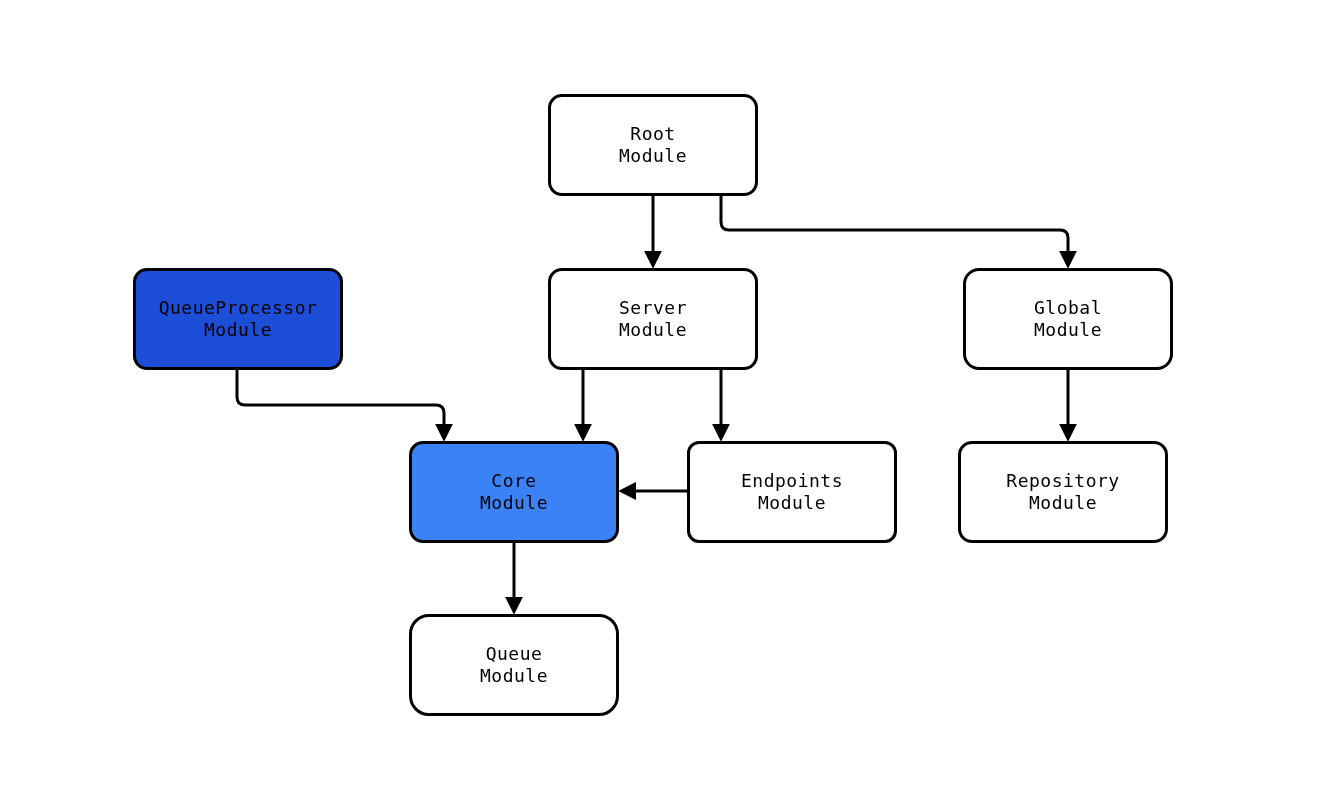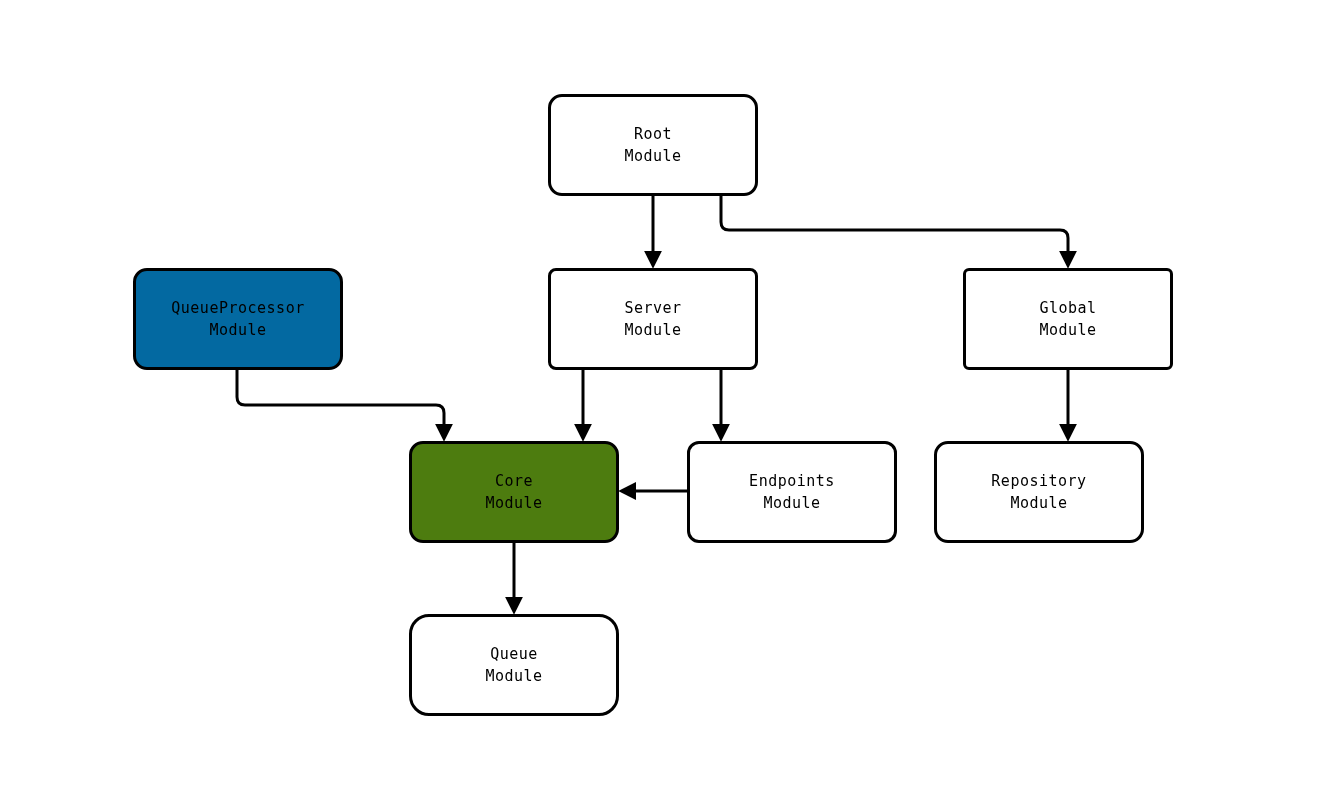--- a/index.html
+++ b/index.html
@@ -31,21 +31,21 @@
     border: 3px solid #000000;
     border-radius: 14px;
     display: flex;
     flex-direction: column;
     align-items: center;
     justify-content: center;
     text-align: center;
   }
   .node-label {
     font-family: "DejaVu Sans Mono", monospace;
-    font-size: 15px;
+    font-size: 18px;
     line-height: 22px;
     color: #000000;
     letter-spacing: 0.5px;
     white-space: pre;
   }
   .node-line {
     display: block;
   }
 </style>
 </head>
@@ -68,36 +68,36 @@
         <path d="M 687 491 L 635 491" fill="none" stroke="#000000" stroke-width="3" stroke-linecap="butt" marker-end="url(#arrowhead)"></path>
         <path d="M 1068 370 L 1068 425" fill="none" stroke="#000000" stroke-width="3" stroke-linecap="butt" marker-end="url(#arrowhead)"></path>
         <path d="M 514 543 L 514 598" fill="none" stroke="#000000" stroke-width="3" stroke-linecap="butt" marker-end="url(#arrowhead)"></path>
       </g>
   </svg>
 
   <div id="node-group">
       <div class="node" style="left: 548px; top: 94px; width: 210px; height: 102px; background: rgb(255, 255, 255); border-color: rgb(0, 0, 0); border-width: 3px; border-radius: 14px;">
         <div class="node-label"><span class="node-line">Root</span><span class="node-line">Module</span></div>
       </div>
-      <div class="node" style="left: 133px; top: 268px; width: 210px; height: 102px; background: #0369a1; border-color: rgb(0, 0, 0); border-width: 3px; border-radius: 14px;">
+      <div class="node" style="left: 133px; top: 268px; width: 210px; height: 102px; background: #1d4ed8; border-color: rgb(0, 0, 0); border-width: 3px; border-radius: 14px;">
         <div class="node-label"><span class="node-line">QueueProcessor</span><span class="node-line">Module</span></div>
       </div>
-      <div class="node" style="left: 548px; top: 268px; width: 210px; height: 102px; background: rgb(255, 255, 255); border-color: rgb(0, 0, 0); border-width: 3px; border-radius: 8px;">
+      <div class="node" style="left: 548px; top: 268px; width: 210px; height: 102px; background: rgb(255, 255, 255); border-color: rgb(0, 0, 0); border-width: 3px; border-radius: 14px;">
         <div class="node-label"><span class="node-line">Server</span><span class="node-line">Module</span></div>
       </div>
-      <div class="node" style="left: 963px; top: 268px; width: 210px; height: 102px; background: rgb(255, 255, 255); border-color: rgb(0, 0, 0); border-width: 3px; border-radius: 6px;">
+      <div class="node" style="left: 963px; top: 268px; width: 210px; height: 102px; background: rgb(255, 255, 255); border-color: rgb(0, 0, 0); border-width: 3px; border-radius: 16px;">
         <div class="node-label"><span class="node-line">Global</span><span class="node-line">Module</span></div>
       </div>
-      <div class="node" style="left: 409px; top: 441px; width: 210px; height: 102px; background: #4d7c0f; border-color: rgb(0, 0, 0); border-width: 3px; border-radius: 14px;">
+      <div class="node" style="left: 409px; top: 441px; width: 210px; height: 102px; background: #3b82f6; border-color: rgb(0, 0, 0); border-width: 3px; border-radius: 14px;">
         <div class="node-label"><span class="node-line">Core</span><span class="node-line">Module</span></div>
       </div>
       <div class="node" style="left: 687px; top: 441px; width: 210px; height: 102px; background: rgb(255, 255, 255); border-color: rgb(0, 0, 0); border-width: 3px; border-radius: 12px;">
         <div class="node-label"><span class="node-line">Endpoints</span><span class="node-line">Module</span></div>
       </div>
-      <div class="node" style="left: 934px; top: 441px; width: 210px; height: 102px; background: rgb(255, 255, 255); border-color: rgb(0, 0, 0); border-width: 3px; border-radius: 14px;">
+      <div class="node" style="left: 958px; top: 441px; width: 210px; height: 102px; background: rgb(255, 255, 255); border-color: rgb(0, 0, 0); border-width: 3px; border-radius: 14px;">
         <div class="node-label"><span class="node-line">Repository</span><span class="node-line">Module</span></div>
       </div>
       <div class="node" style="left: 409px; top: 614px; width: 210px; height: 102px; background: rgb(255, 255, 255); border-color: rgb(0, 0, 0); border-width: 3px; border-radius: 20px;">
         <div class="node-label"><span class="node-line">Queue</span><span class="node-line">Module</span></div>
       </div>
     </div>
 
 </div>
 
 </body></html>

